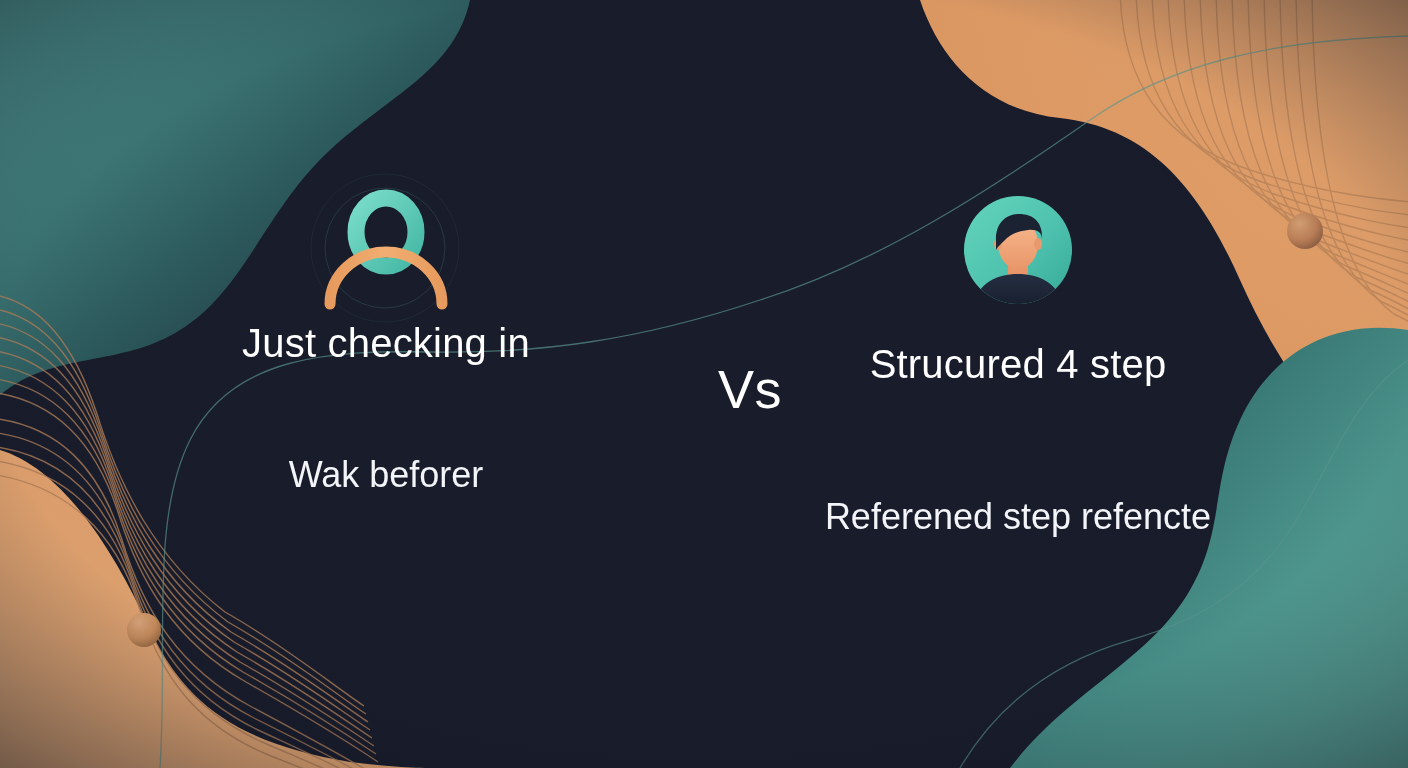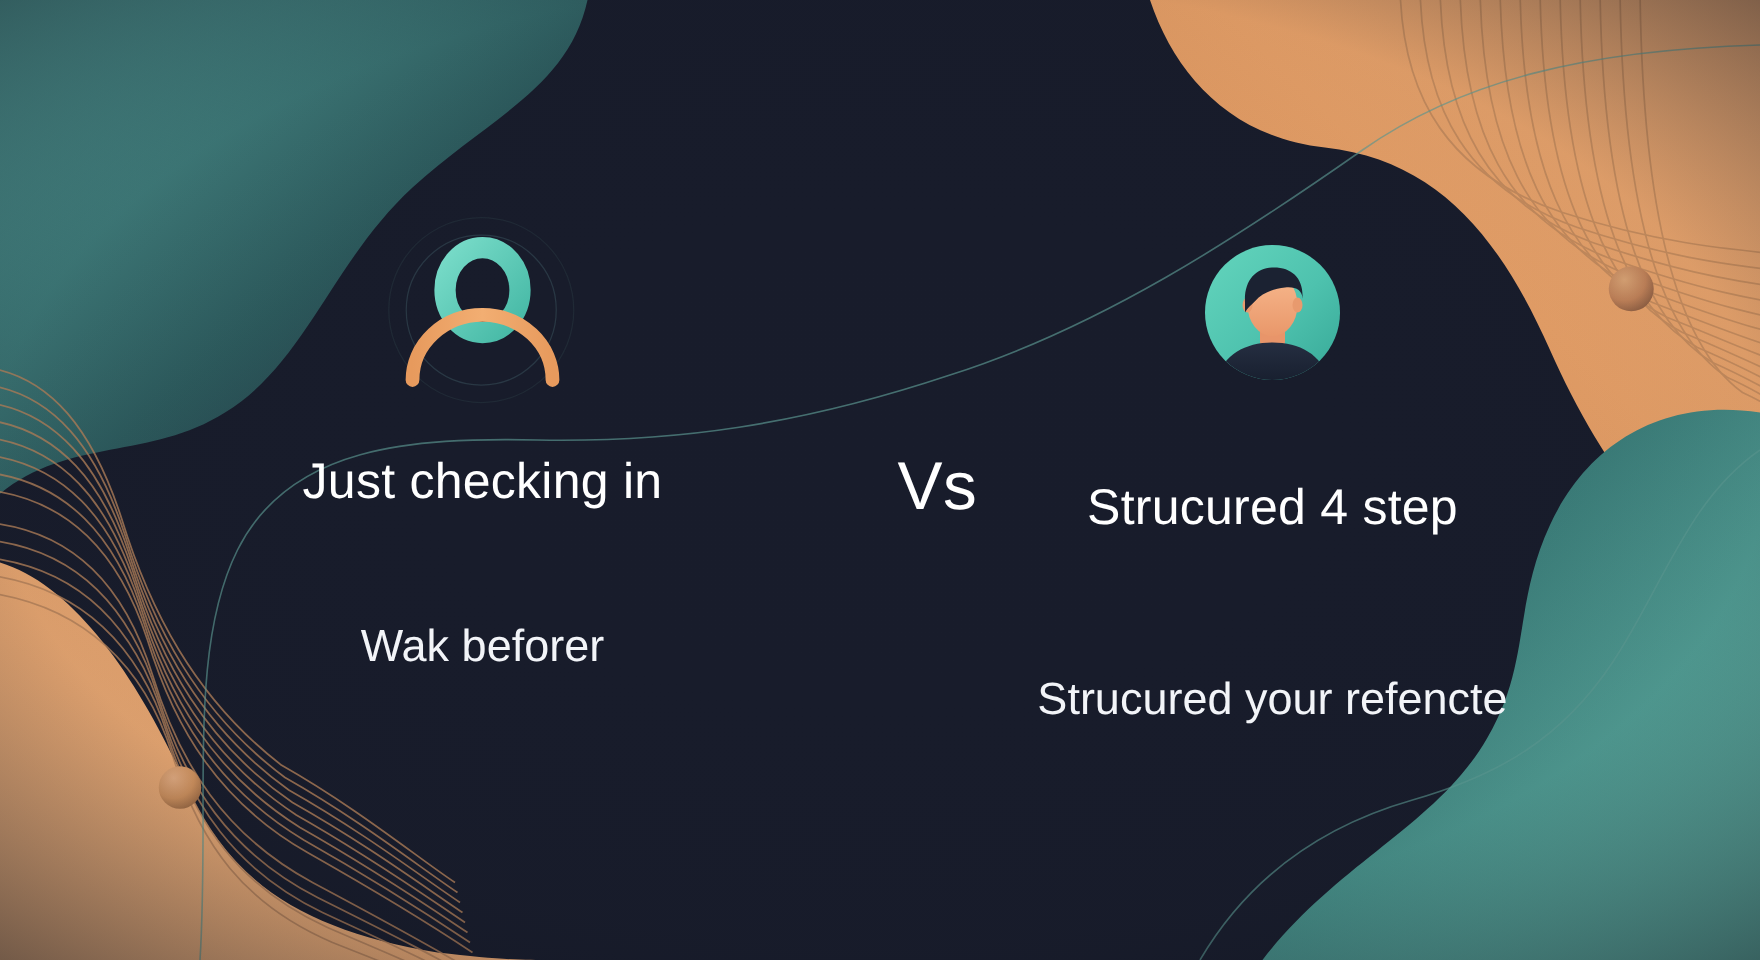--- a/index.html
+++ b/index.html
@@ -49,21 +49,20 @@
   .avatar-wrap {
     width: 140px;
     height: 140px;
     position: relative;
     display: flex;
     align-items: center;
     justify-content: center;
   }
 
   .headline {
-    margin-top: 42px;
     font-size: 40px;
     font-weight: 300;
     letter-spacing: 0.2px;
     color: #ffffff;
     text-align: center;
     line-height: 1.15;
     white-space: nowrap;
   }
 
   .body-text {
@@ -285,18 +284,18 @@
             <path d="M34 48 C33 30 43 20 57 20 C72 20 81 29 80 45
                      C80 38 74 35 66 36 C57 37 48 40 42 47
                      C39 50 36 52 34 56 Z" fill="#1b2232"></path>
           </g>
         </svg>
       </div>
 
       <div class="headline">Strucured 4 step</div>
 
       <div class="body-text">
-        <span class="line">Strucured your refencte</span>
+        <span class="line">Referened step refencte</span>
       </div>
     </div>
 
   </div>
 </div>
 
 </body></html>

